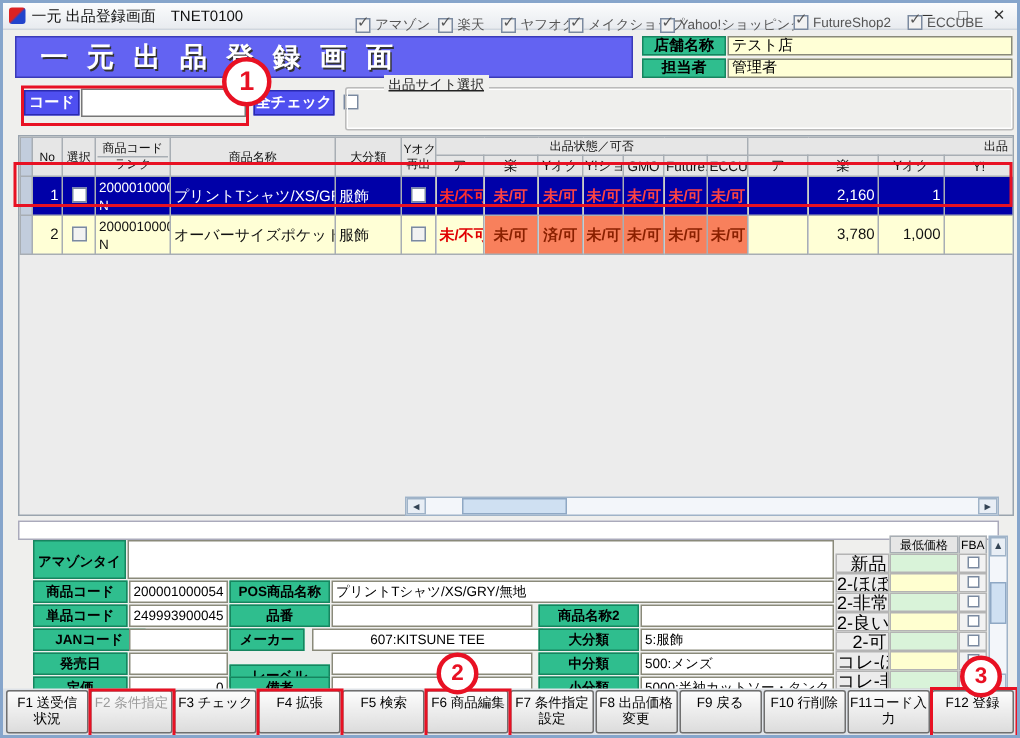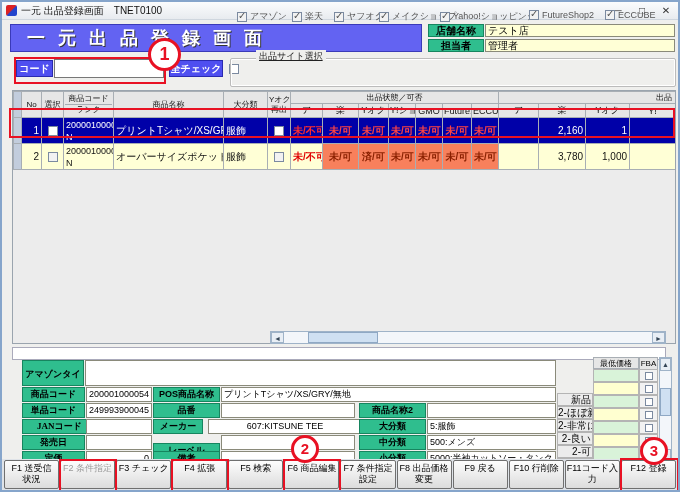--- a/index.html
+++ b/index.html
@@ -85,22 +85,22 @@
   .msgbar { position:absolute; left:10px; top:345px; width:654px; height:13px;
             background:#fff; border:1px solid #aab; }
 
   .field { background:#fff; border:1px solid #8a8a7a; font-size:9px; line-height:13px;
            padding:0 2px; overflow:hidden; white-space:nowrap; }
   .glabel.sm { font-size:9px; line-height:13px; }
 
   
   .cond-h { background:#e6e6e6; border:1px solid #a8aeb4; font-size:8px; text-align:center;
             line-height:11px; overflow:hidden; }
-  .cond-l { background:#ececec; border:1px solid #b4b4b4; font-size:10px; text-align:right;
-            padding-right:1px; line-height:12px; overflow:hidden; white-space:nowrap;margin-top:24px; }
+  .cond-l { background:#ececec; border:1px solid #b4b4b4; font-size:12px; text-align:right;
+            padding-right:1px; line-height:12px; overflow:hidden; white-space:nowrap; }
   .cond-p { border:1px solid #b4b4b4; }
   .cond-p.g { background:#d9f3d9; } .cond-p.y { background:#ffffd0; }
   .cond-f { background:#f2f2f2; border:1px solid #b4b4b4; text-align:center; }
   .cb.small { width:8px; height:8px; }
 
   
   .fbar { position:absolute; left:0; bottom:0; width:676px; height:31px; display:flex;
           gap:1px; padding:1px 2px; background:#dfe3e8; }
   .fkey { flex:1; background:linear-gradient(#fdfdfd,#dcdcdc); border:1px solid #6f6f6f;
           border-radius:2px; font-size:9px; line-height:1.25; text-align:center;
@@ -296,21 +296,21 @@
 
   
   <div class="glabel sm abs" style="left:20px;top:358px;width:62px;height:26px;line-height:26px;">アマゾンタイトル</div>
   <div class="field abs" style="left:83px;top:358px;width:471px;height:26px;"></div>
 
   
   <div class="glabel sm abs" style="left:20px;top:385px;width:63px;height:15px;">商品コード</div>
   <div class="field abs num" style="left:84px;top:385px;width:66px;height:15px;text-align:right;">200001000054</div>
   <div class="glabel sm abs" style="left:20px;top:401px;width:63px;height:15px;">単品コード</div>
   <div class="field abs" style="left:84px;top:401px;width:66px;height:15px;text-align:right;">249993900045</div>
-  <div class="glabel sm abs" style="left:20px;top:417px;width:75px;height:15px;font-family:Liberation Serif, serif;">JANコード</div>
+  <div class="glabel sm abs" style="left:20px;top:417px;width:75px;height:15px;">JANコード</div>
   <div class="field abs" style="left:84px;top:417px;width:66px;height:15px;"></div>
   <div class="glabel sm abs" style="left:20px;top:433px;width:63px;height:15px;">発売日</div>
   <div class="field abs" style="left:84px;top:433px;width:66px;height:15px;"></div>
   <div class="glabel sm abs" style="left:20px;top:449px;width:63px;height:14px;">定価</div>
   <div class="field abs" style="left:84px;top:449px;width:66px;height:14px;text-align:right;">0</div>
 
   
   <div class="glabel sm abs" style="left:151px;top:385px;width:67px;height:15px;">POS商品名称</div>
   <div class="field abs" style="left:219px;top:385px;width:335px;height:15px;">プリントTシャツ/XS/GRY/無地</div>
   <div class="glabel sm abs" style="left:151px;top:401px;width:67px;height:15px;">品番</div>

